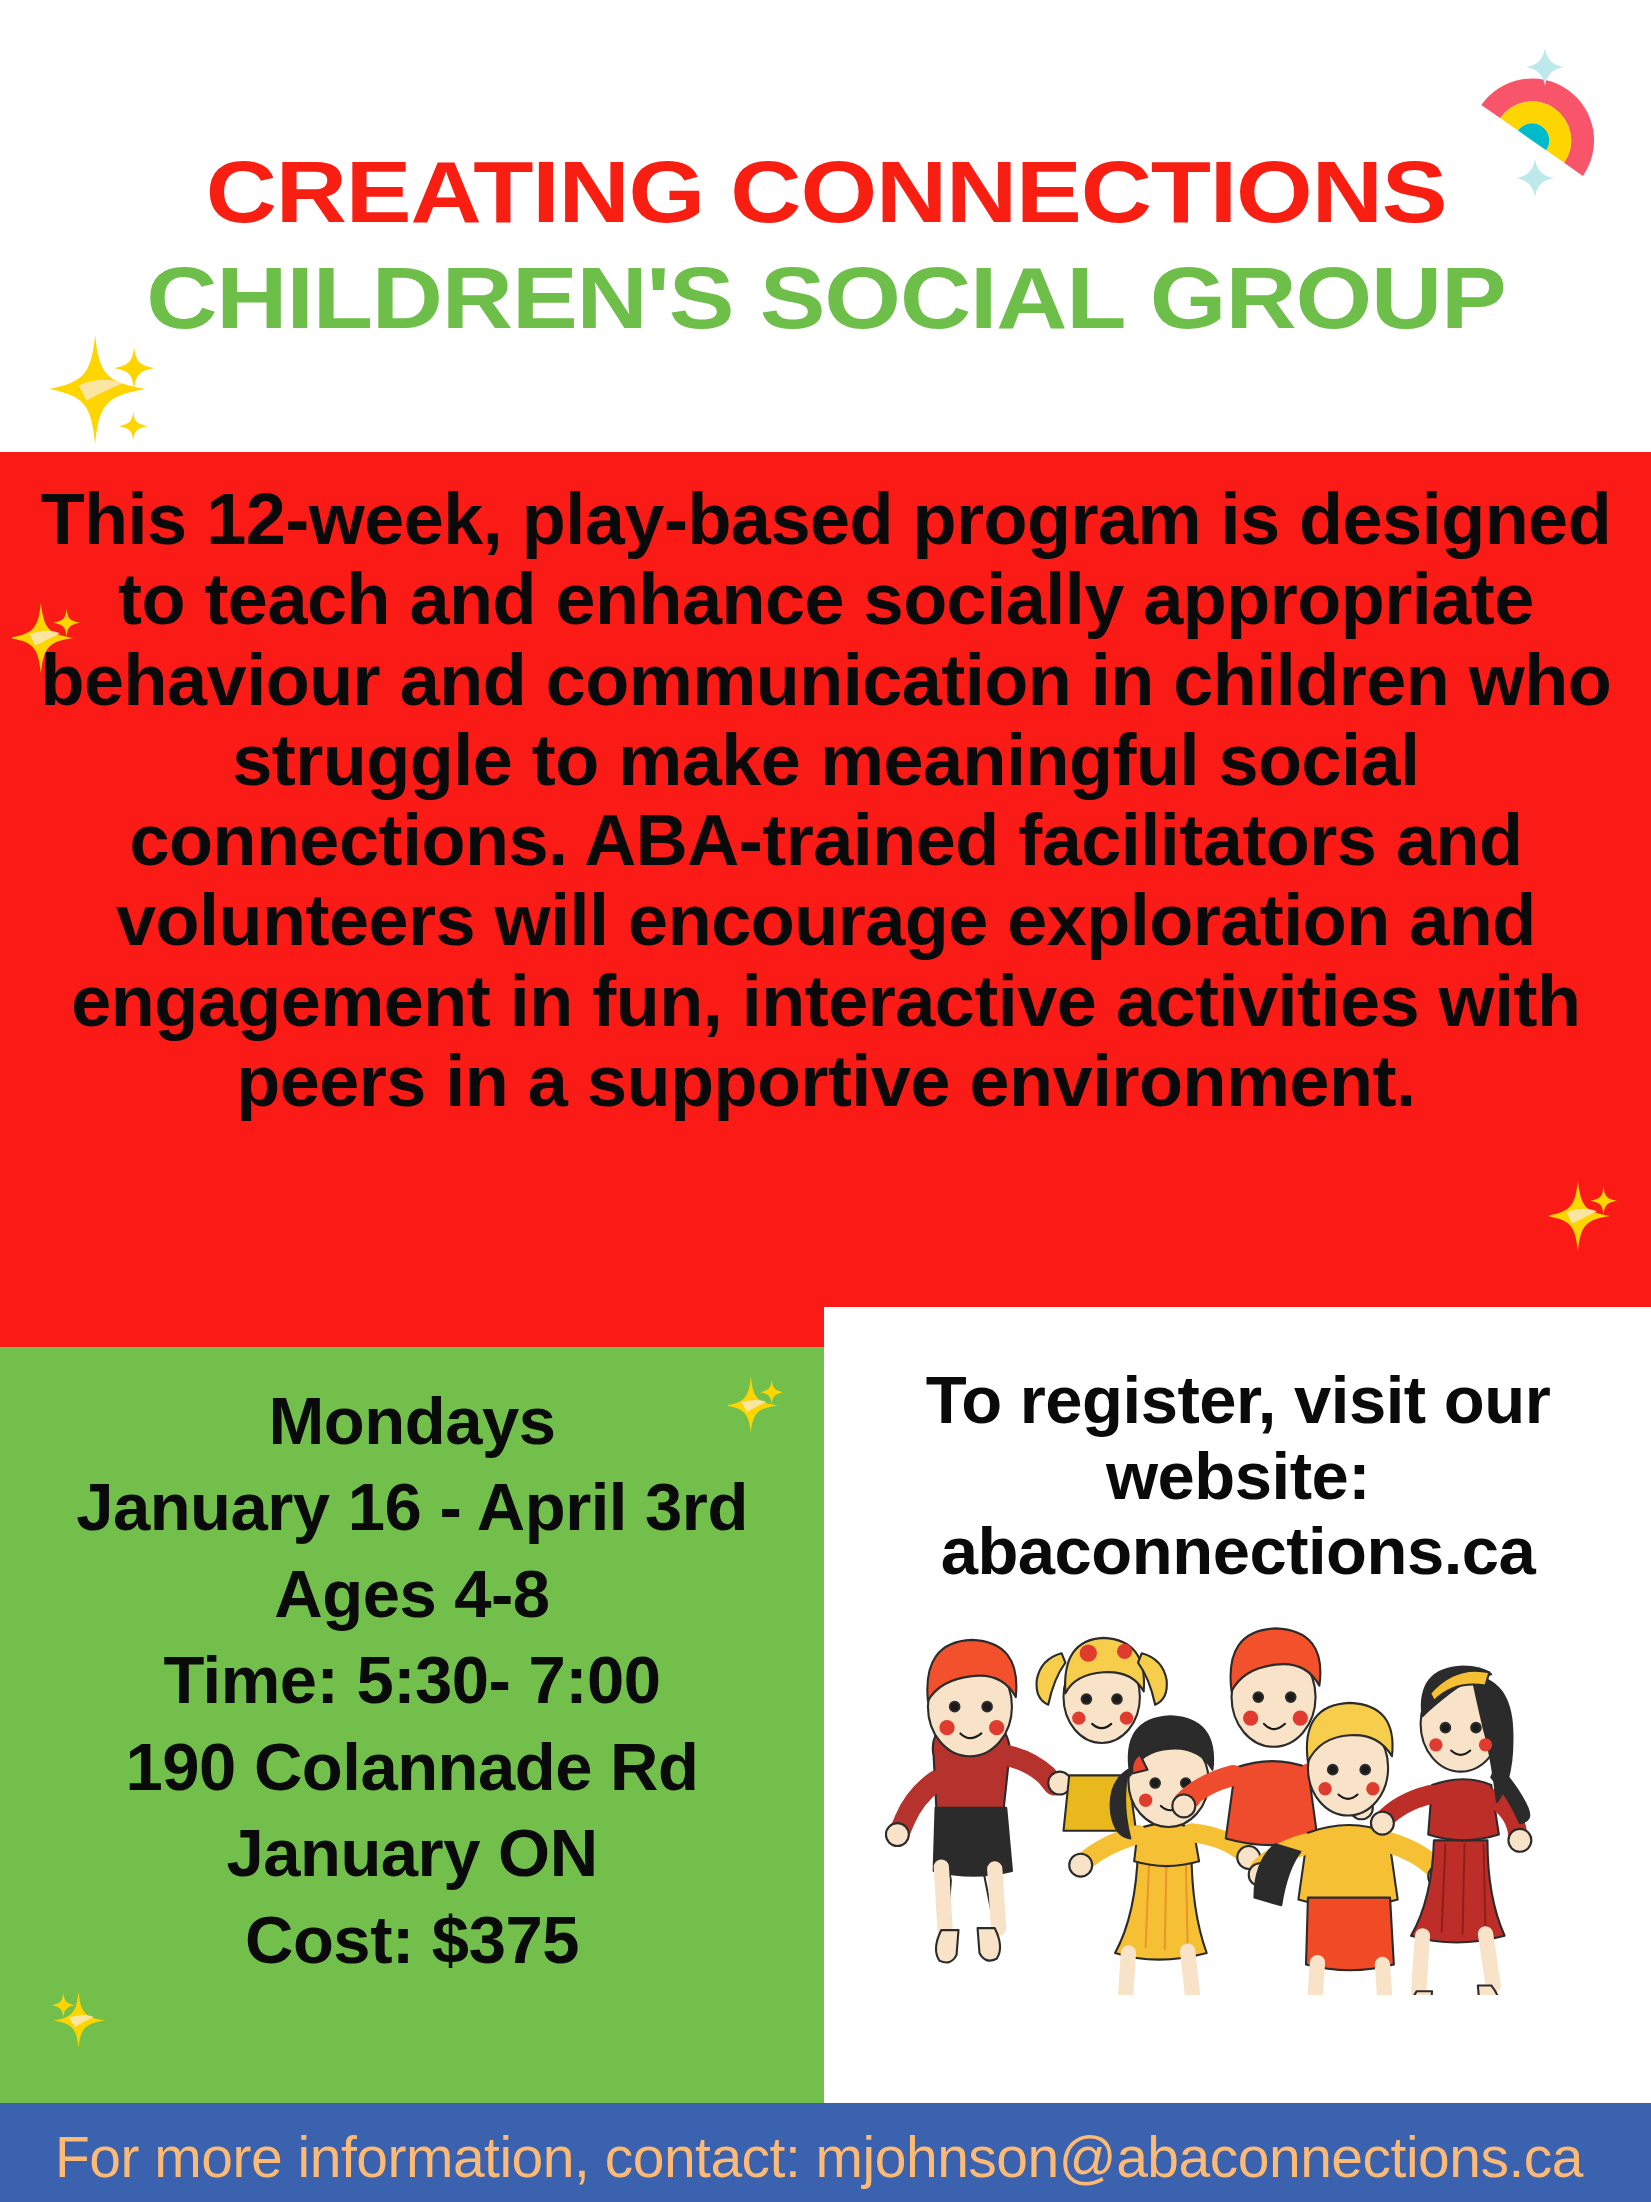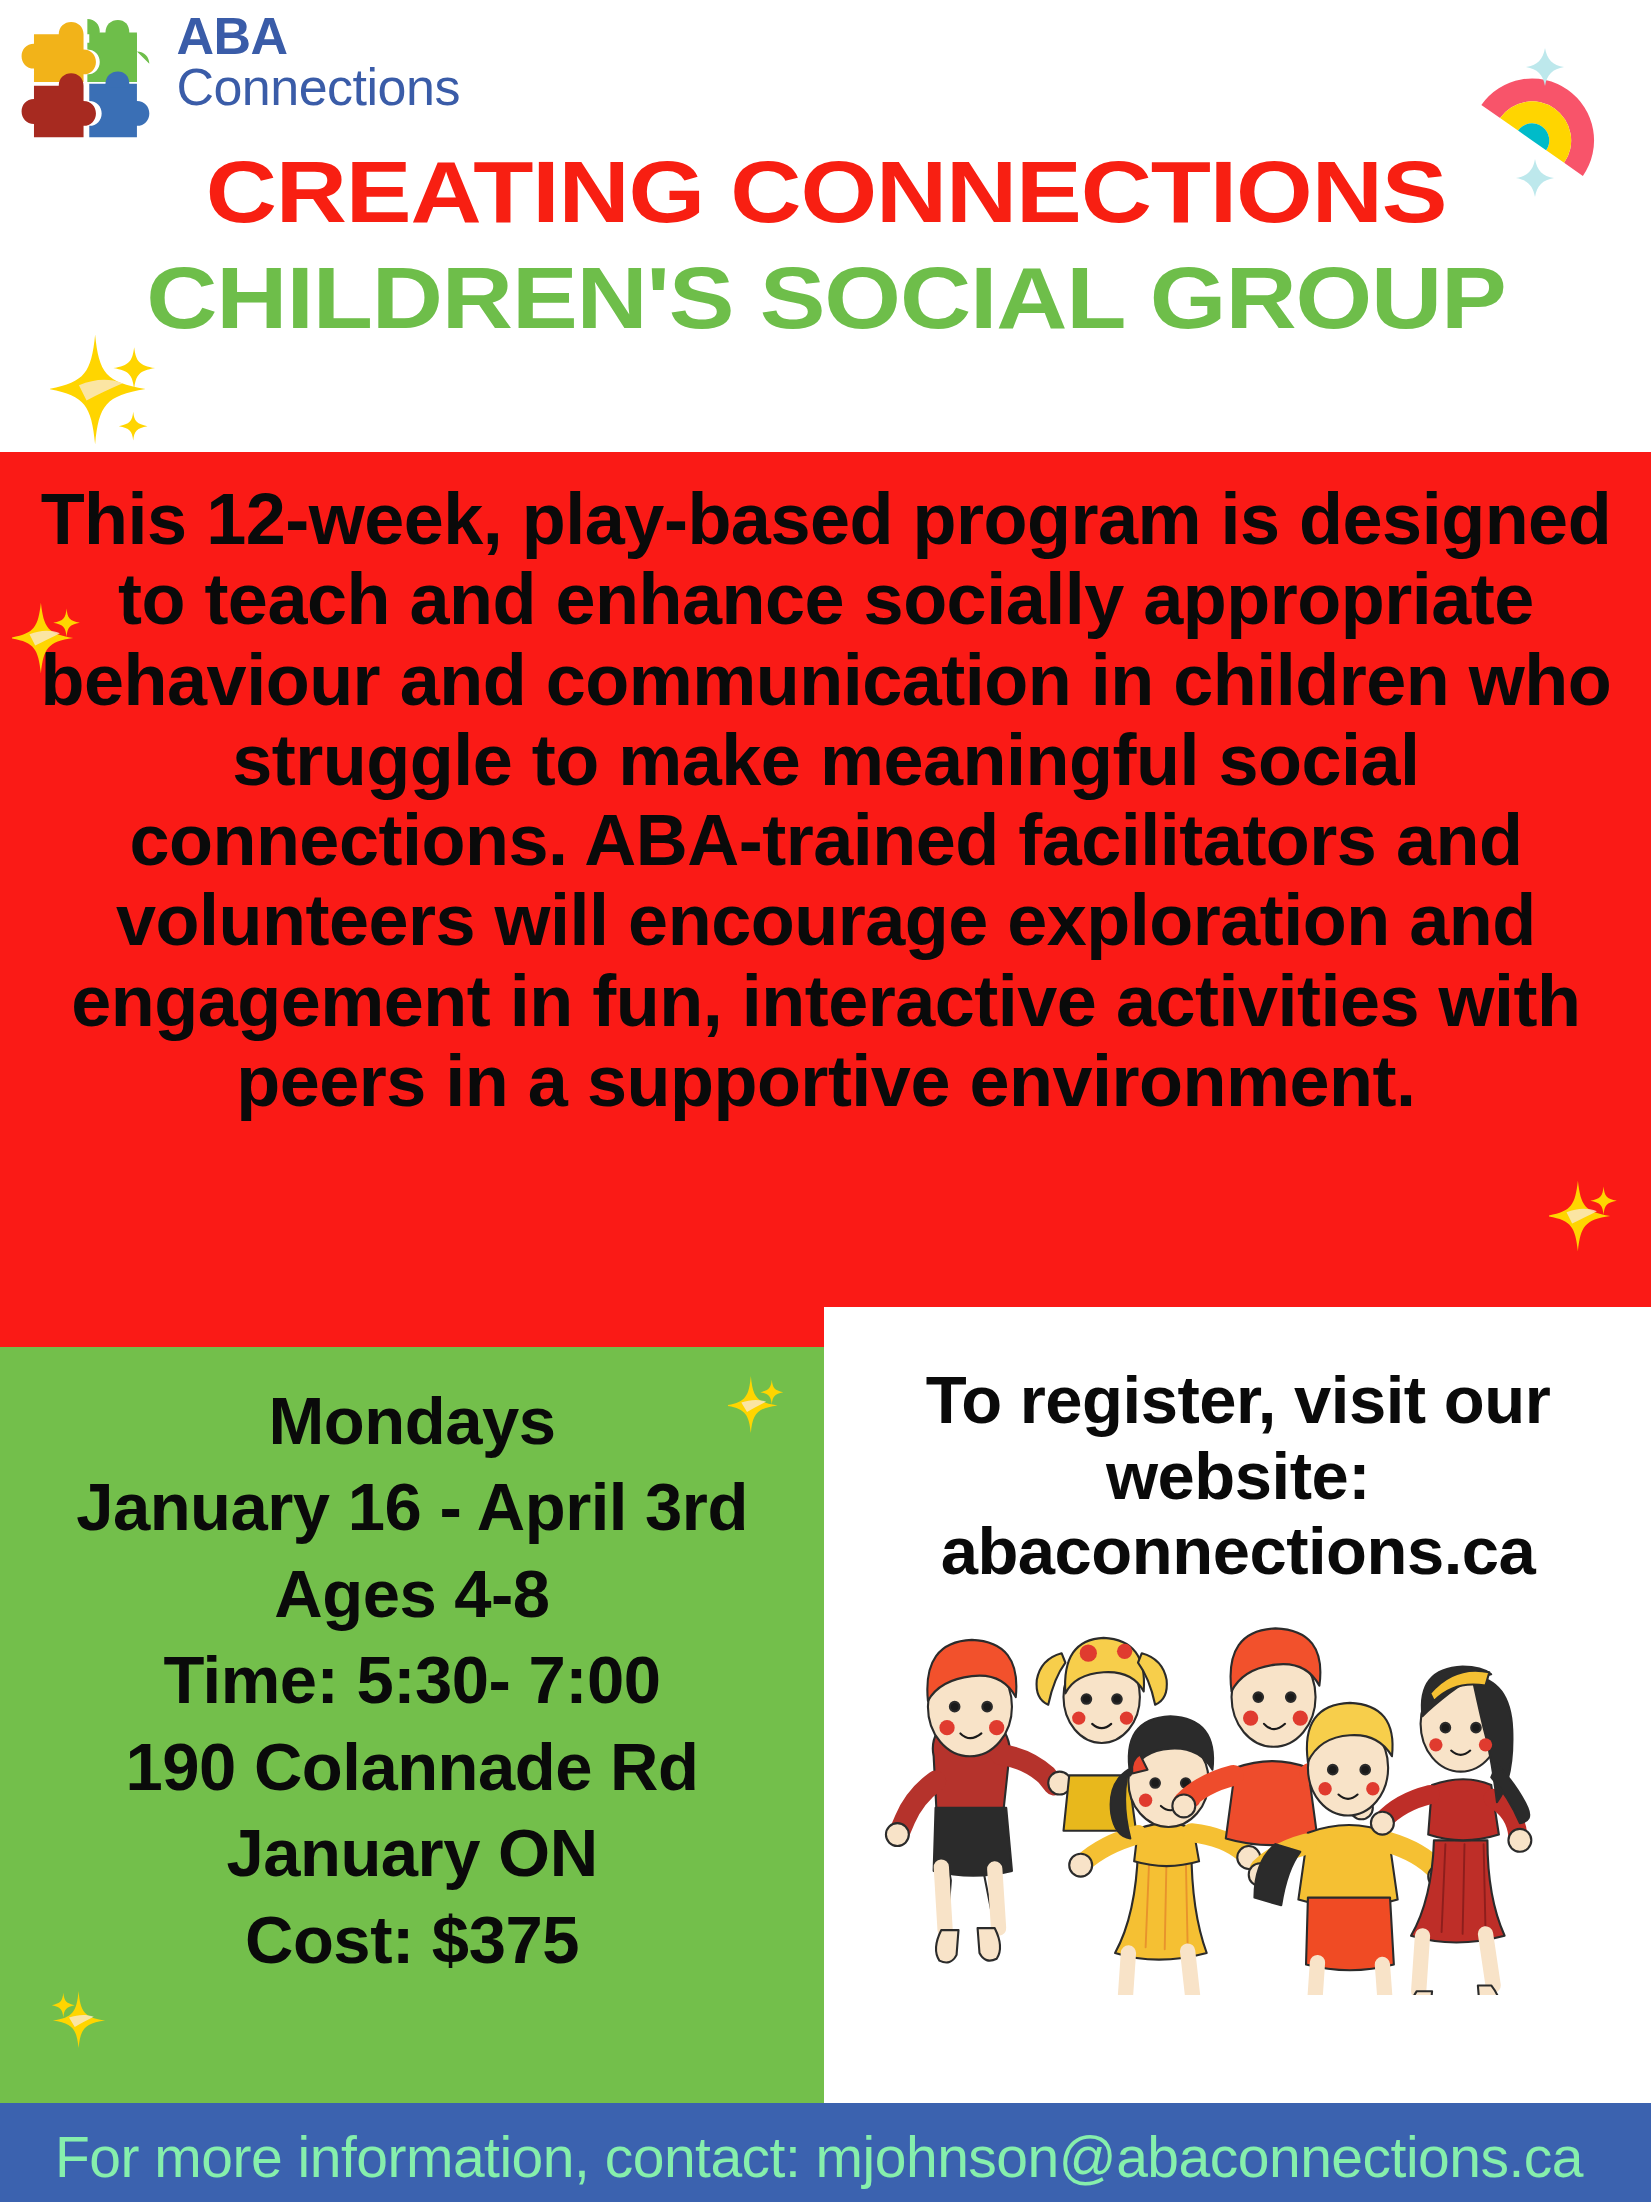--- a/index.html
+++ b/index.html
@@ -176,61 +176,32 @@
     position: absolute;
     left: 0; top: 2103px;
     width: 1652px;
     height: 99px;
     background: #3B62AF;
   }
   .footer-text {
     position: absolute;
     left: 55px;
     top: 21px;
-    color: #86efac;
+    color: #fdba74;
     font-size: 57px;
     font-weight: normal;
     letter-spacing: -0.5px;
     white-space: nowrap;
   }
 </style>
 </head>
 <body>
 
 <div class="header">
 
-  <div class="logo-block">
-    <span class="puzzle">
-      <svg width="143" height="136" viewBox="0 0 150 142" xmlns="http://www.w3.org/2000/svg">
-
-        <path fill="#F2B319" d="M22,22 L48,22 C48,14 54,9 61,9 C68,9 74,14 74,22 L74,38
-                 C82,38 87,44 87,51 C87,58 82,64 74,64 L74,72 L22,72 L22,58
-                 C14,58 9,52 9,45 C9,38 14,32 22,32 Z"></path>
-
-        <path fill="#6EBE4A" d="M78,22 L78,6 C86,6 91,12 91,19 C91,26 86,31 78,31 L78,38
-                 C86,38 91,44 91,51 C91,58 86,64 78,64 L78,72 L130,72 L130,22 Z
-                 M130,40 C138,40 143,46 143,53"></path>
-        <path fill="#6EBE4A" d="M80,20 L130,20 L130,72 L80,72 L80,64 C88,64 93,58 93,51
-                 C93,44 88,38 80,38 Z"></path>
-        <path fill="#6EBE4A" d="M97,20 C97,12 103,7 110,7 C117,7 122,12 122,20 L122,26 L97,26 Z"></path>
-
-        <path fill="#A72A20" d="M22,76 L48,76 C48,68 54,63 61,63 C68,63 74,68 74,76 L74,92
-                 C82,92 87,98 87,105 C87,112 82,118 74,118 L74,130 L22,130 L22,116
-                 C14,116 9,110 9,103 C9,96 14,90 22,90 Z"></path>
-
-        <path fill="#3A6FB5" d="M80,74 L130,74 L130,92 C138,92 143,98 143,105 C143,112 138,118 130,118
-                 L130,130 L80,130 L80,118 C88,118 93,112 93,105 C93,98 88,92 80,92 Z"></path>
-        <path fill="#3A6FB5" d="M97,74 C97,66 103,61 110,61 C117,61 122,66 122,74 L122,78 L97,78 Z"></path>
-      </svg>
-    </span>
-    <div class="brand-text">
-      <div class="brand-line1">ABA</div>
-      <div class="brand-line2">Connections</div>
-    </div>
-  </div>
 
   <div class="headline-red">CREATING CONNECTIONS</div>
   <div class="headline-green">CHILDREN'S SOCIAL GROUP</div>
 
   <span class="deco rainbow-deco">
     <svg width="143" height="134" viewBox="0 0 150 140" xmlns="http://www.w3.org/2000/svg">
       <g transform="rotate(35 75 70)">
         <path d="M10,100 A65,65 0 0 1 140,100 L116,100 A41,41 0 0 0 34,100 Z" fill="#F8546A"></path>
         <path d="M34,100 A41,41 0 0 1 116,100 L93,100 A18,18 0 0 0 57,100 Z" fill="#FFD500"></path>
         <path d="M57,100 A18,18 0 0 1 93,100 L75,100 Z" fill="#00BBC9"></path>

